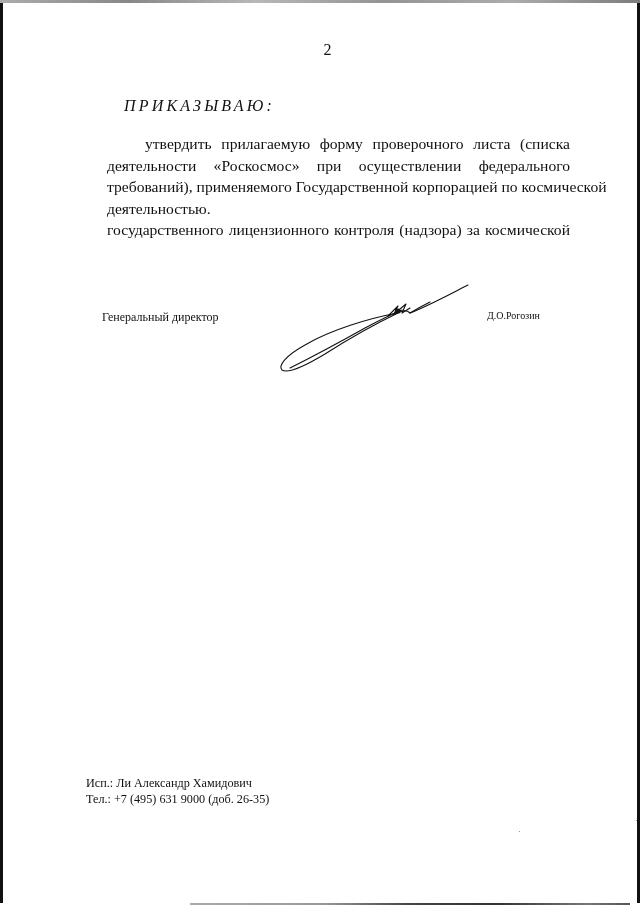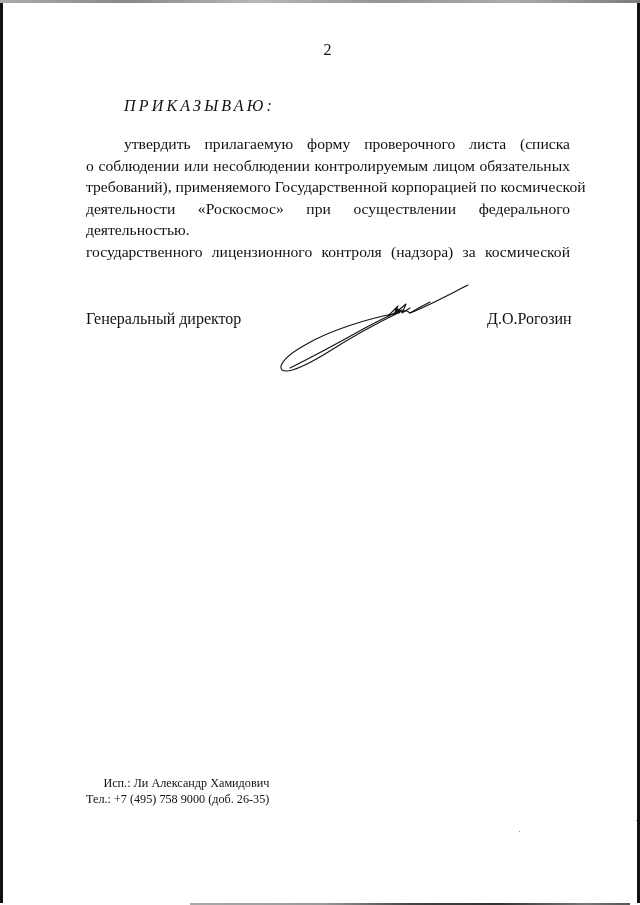--- a/index.html
+++ b/index.html
@@ -61,53 +61,53 @@
       font-size: 15.6px;
       line-height: 21.6px;
       text-align: justify;
       text-align-last: left;
     }
     .body-text .line {
       display: block;
       text-align: justify;
       text-align-last: justify;
       white-space: nowrap;
+      margin-left: 21px;
     }
     .body-text .line.first {
       text-indent: 38px;
     }
     .body-text .line.last {
       text-align-last: left;
     }
     .signer-title {
       position: absolute;
-      left: 86px;
+      left: 102px;
       top: 310px;
-      font-size: 16px;
+      font-size: 12px;
     }
     .signer-name {
       position: absolute;
       left: 487px;
       top: 310px;
-      font-size: 16px;
+      font-size: 10px;
     }
     .signature {
       position: absolute;
       left: 270px;
       top: 280px;
       width: 210px;
       height: 100px;
     }
     .executor {
       position: absolute;
       left: 86px;
       top: 776px;
       font-size: 12.2px;
       line-height: 15.5px;
-      text-align: right;
     }
     .executor div { white-space: nowrap; }
     .speck {
       position: absolute;
       width: 1px; height: 1px;
       background: #999;
     }
   </style>
 </head>
 <body>
@@ -117,23 +117,22 @@
   <div class="edge-left"></div>
   <div class="edge-right"></div>
   <div class="edge-bottom"></div>
 
   <div class="page-number">2</div>
 
   <div class="order-heading">ПРИКАЗЫВАЮ:</div>
 
   <div class="body-text">
     <span class="line first">утвердить прилагаемую форму проверочного листа (списка</span>
-    <span class="line">о соблюдении или несоблюдении контролируемым лицом обязательных</span>
+    <span class="line">деятельности «Роскосмос» при осуществлении федерального</span>
     <span class="line">требований), применяемого Государственной корпорацией по космической</span>
-    <span class="line">деятельности «Роскосмос» при осуществлении федерального</span>
     <span class="line last">деятельностью.</span>
     <span class="line">государственного лицензионного контроля (надзора) за космической</span>
   </div>
 
   <div class="signer-title">Генеральный директор</div>
 
   <svg class="signature" viewBox="0 0 210 100" xmlns="http://www.w3.org/2000/svg">
     <g fill="none" stroke="#111" stroke-width="1.1" stroke-linecap="round" stroke-linejoin="round">
 
       <path d="M128 33 C 100 38, 60 50, 35 65 C 15 76, 8 86, 12 90 C 18 94, 35 86, 55 74 C 80 58, 105 44, 128 33"></path>
@@ -145,18 +144,18 @@
 
       <path d="M140 33 C 160 25, 180 14, 198 5"></path>
       <circle cx="128" cy="31" r="2" fill="#111"></circle>
     </g>
   </svg>
 
   <div class="signer-name">Д.О.Рогозин</div>
 
   <div class="executor">
     <div>Исп.: Ли Александр Хамидович</div>
-    <div>Тел.: +7 (495) 758 9000 (доб. 26-35)</div>
+    <div>Тел.: +7 (495) 631 9000 (доб. 26-35)</div>
   </div>
 
   <div class="speck" style="left:519px; top:831px;"></div>
   <div class="speck" style="left:636px; top:820px;"></div>
 </div>
 
 </body></html>

